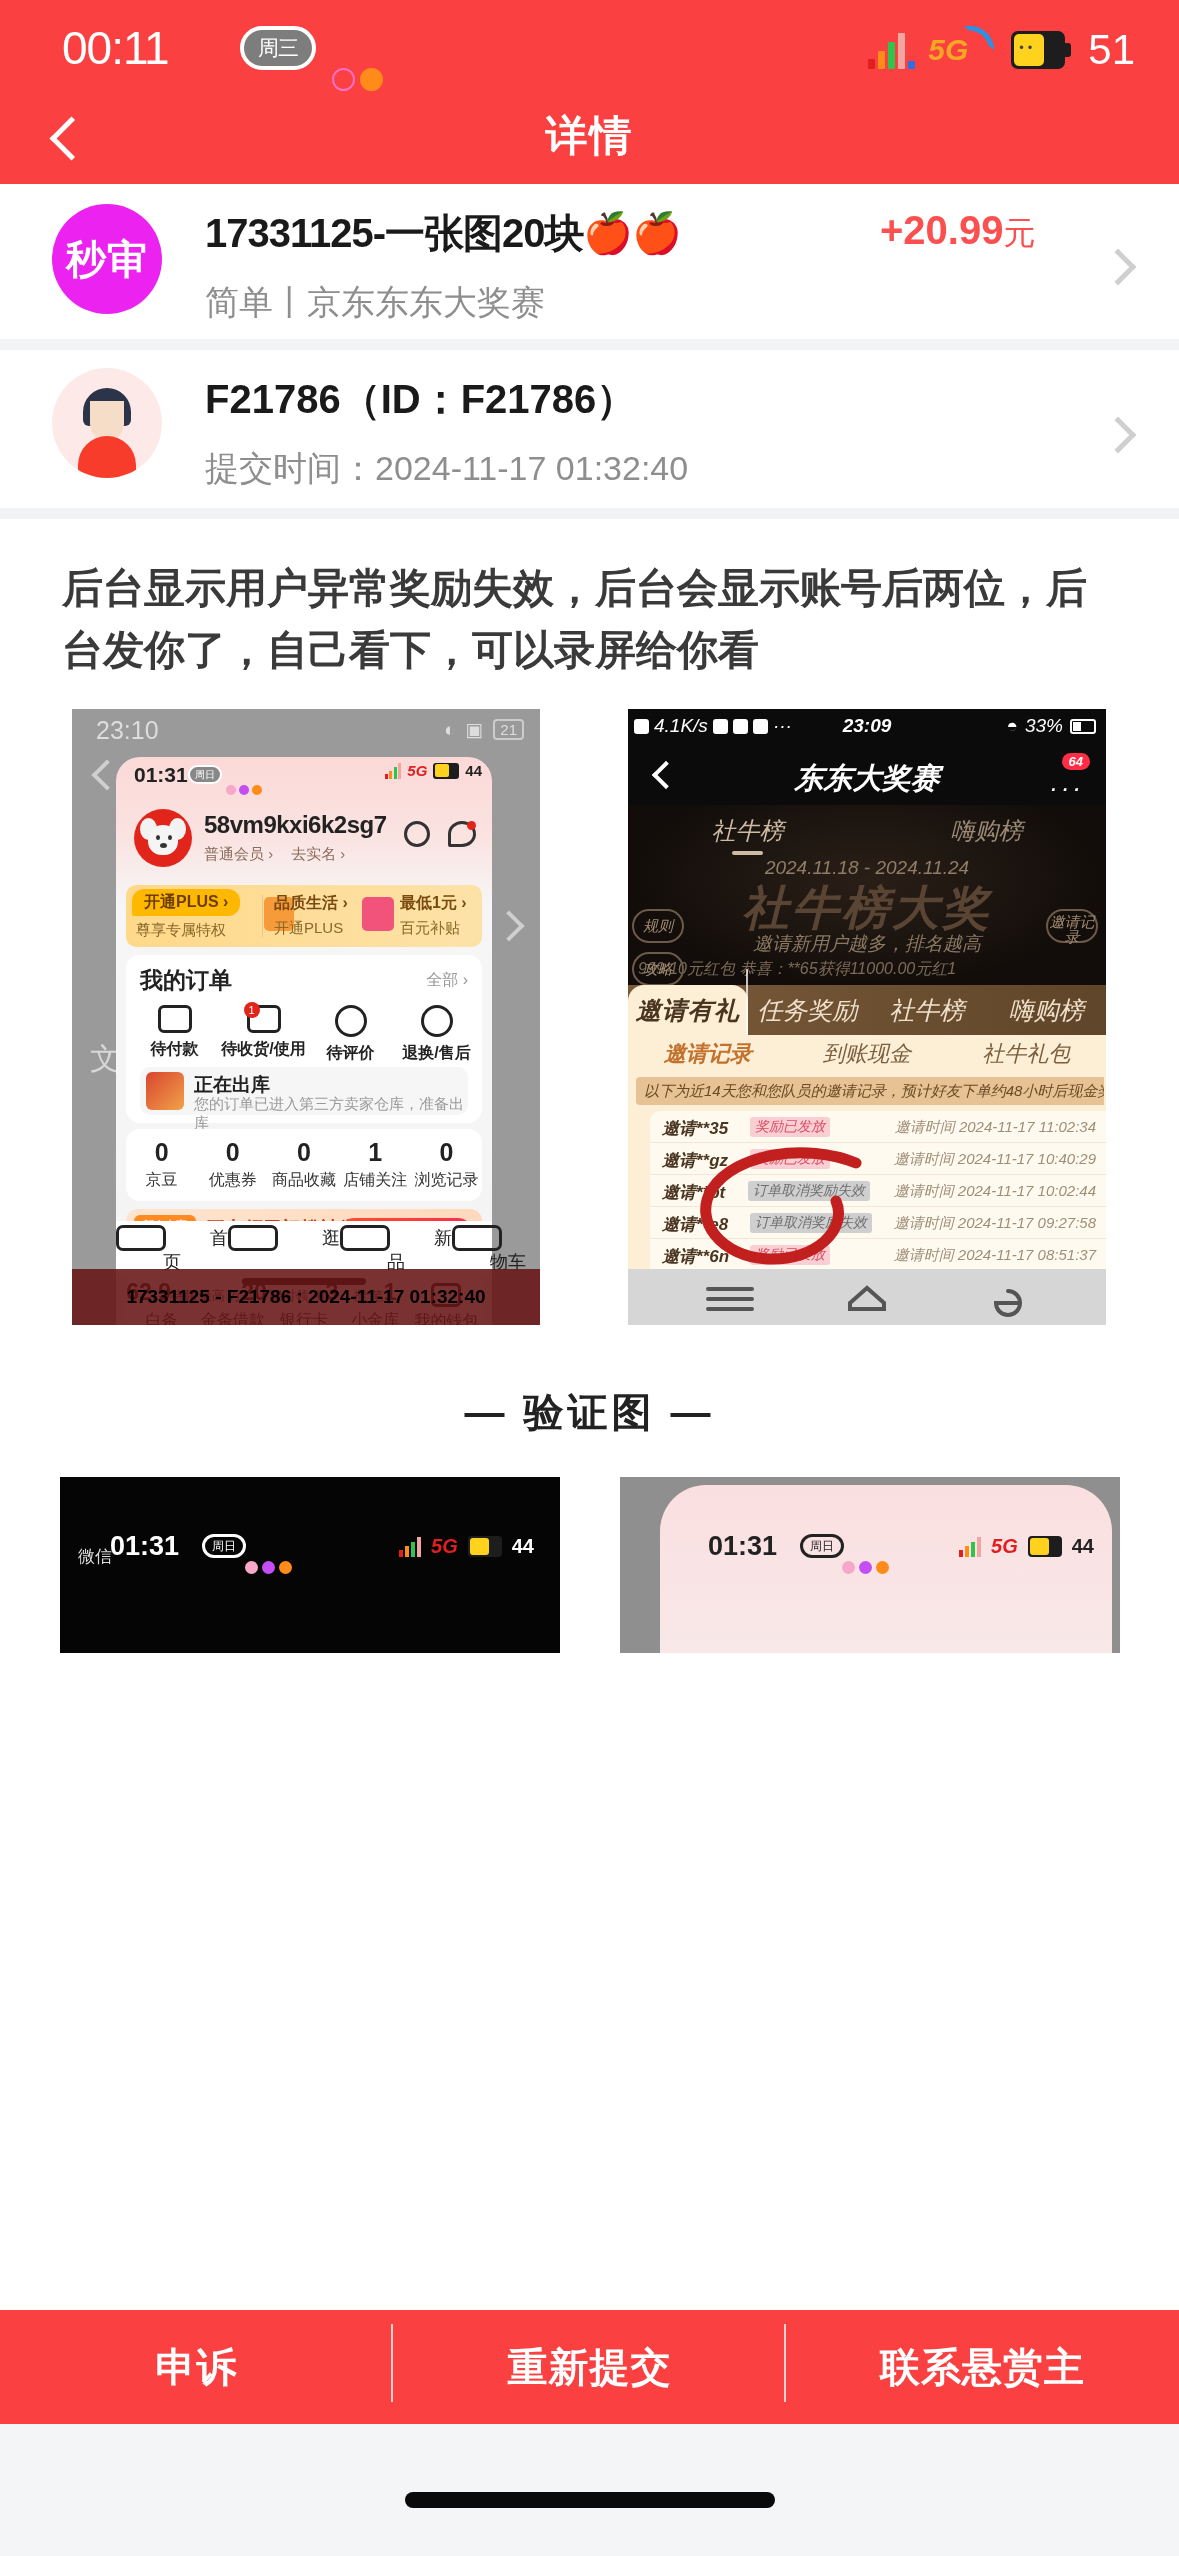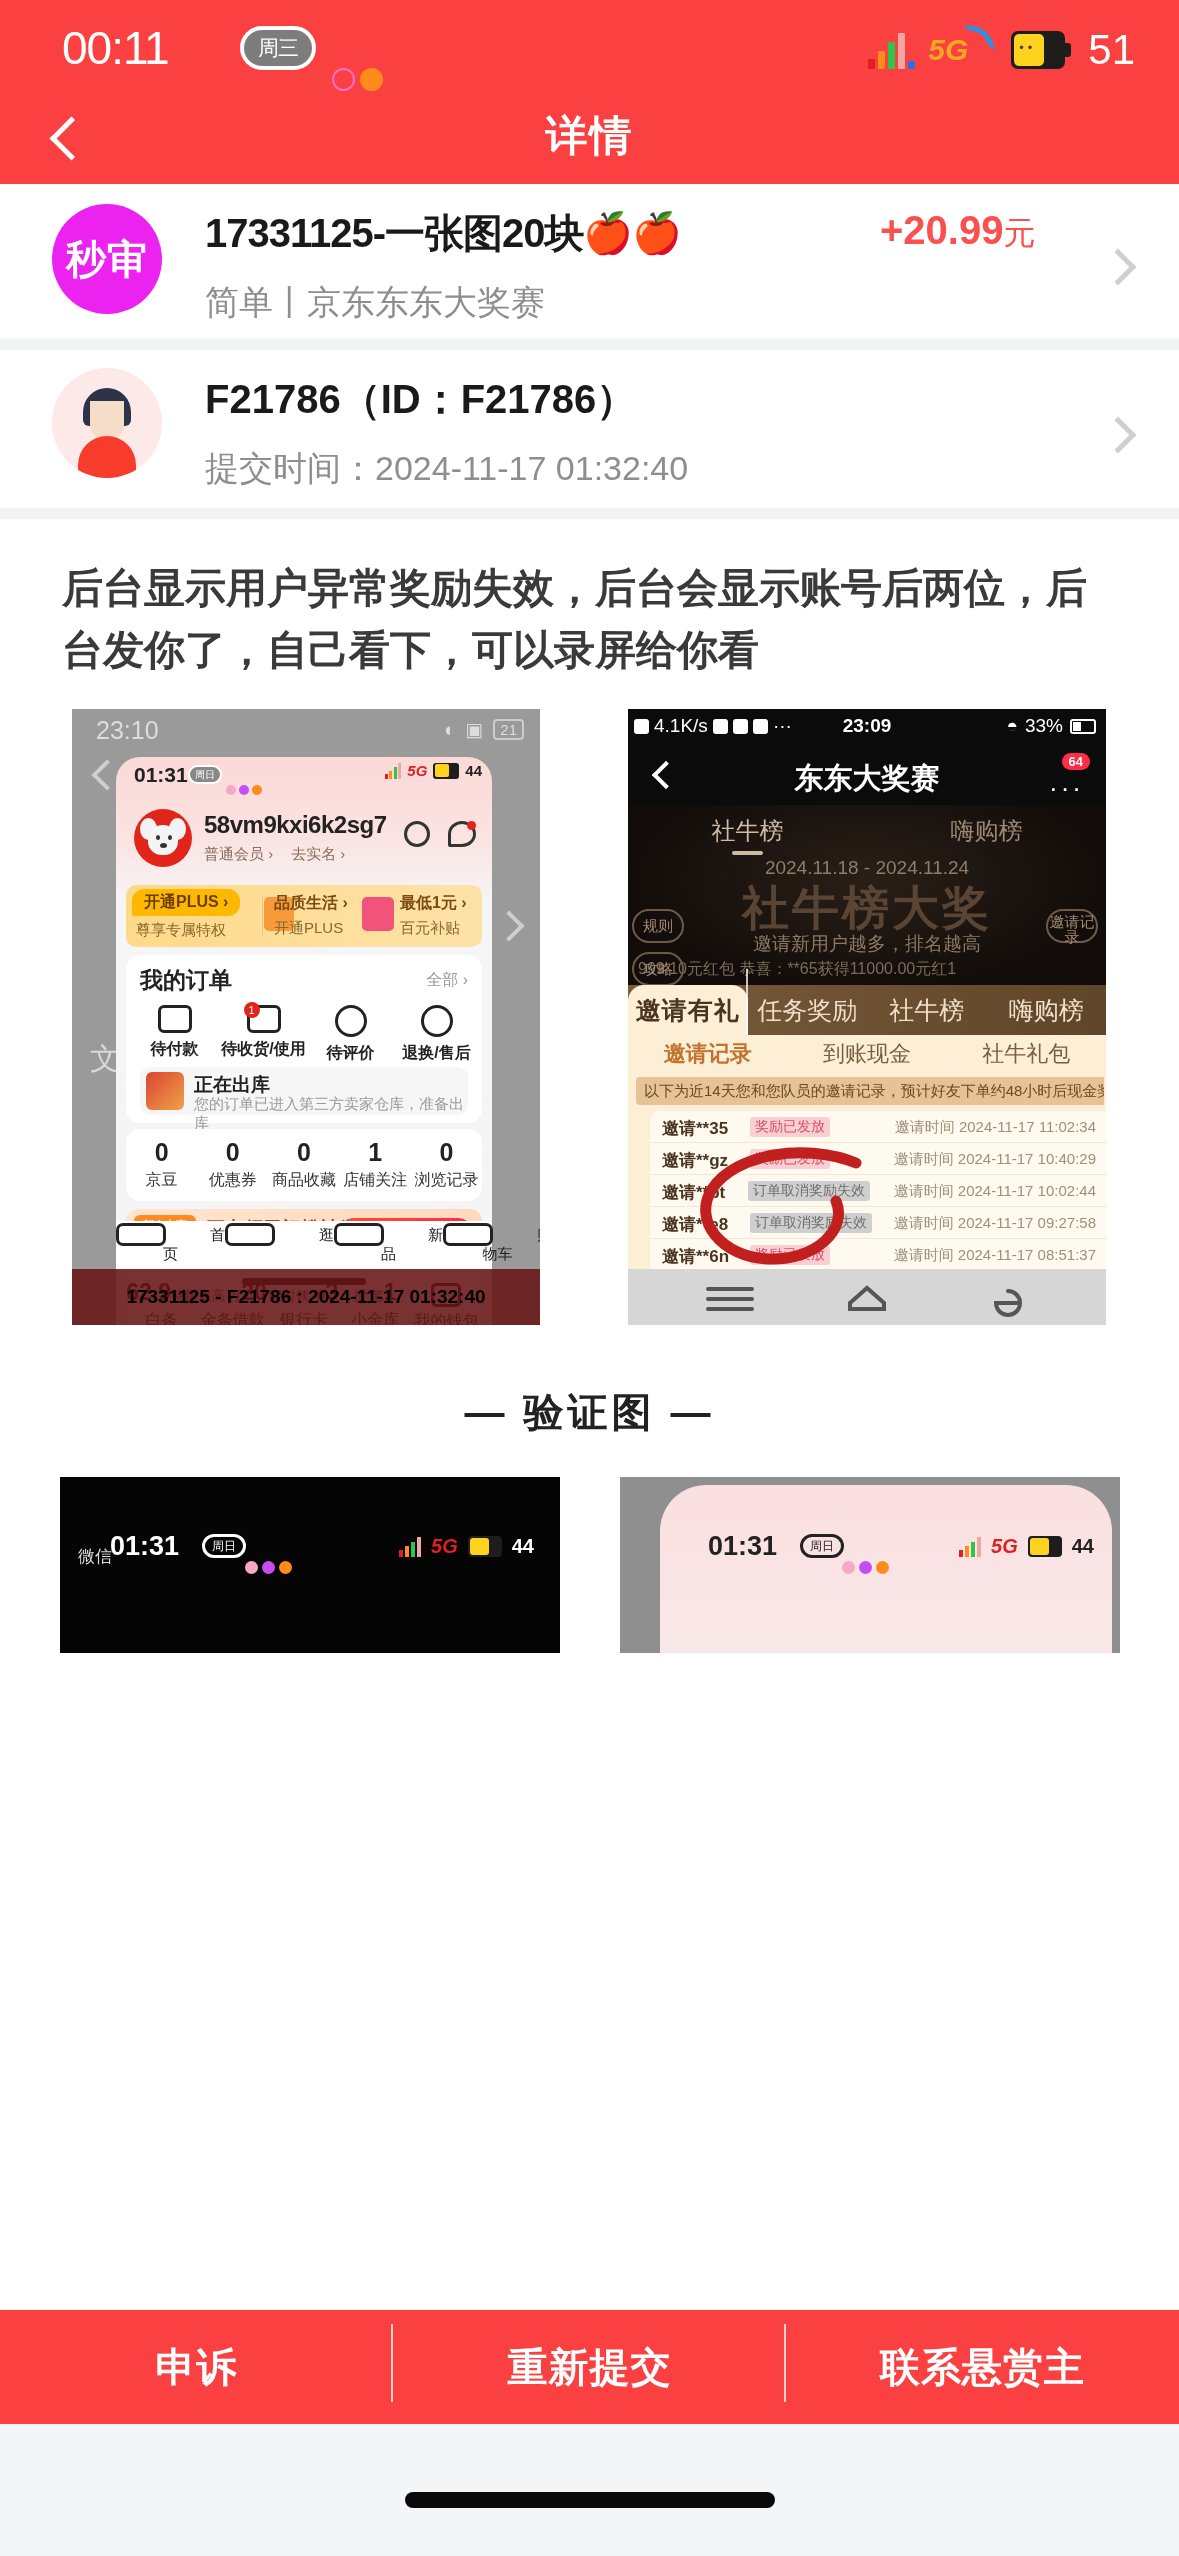--- a/index.html
+++ b/index.html
@@ -134,21 +134,21 @@
     font-size:41px; line-height:62px; color:#3a3a3a; letter-spacing:0px;
     font-weight:bold;
   }
 
   
   .shots{ position:relative; height:640px; background:#fff; }
 
   .shotL{ position:absolute; left:72px; top:0; width:468px; height:616px;
           background:#9a9a9a; overflow:hidden; }
   .shotR{ position:absolute; left:628px; top:0; width:478px; height:616px;
-          background:#0b0b0b; overflow:hidden; }
+          background:#0b0b0b; overflow:hidden;font-style:italic; }
 
   
   .lsb{ position:absolute; left:0; top:0; width:468px; height:42px; color:#ddd; }
   .lsb .t{ position:absolute; left:24px; top:7px; font-size:25px; }
   .lsb .r{ position:absolute; right:16px; top:9px; font-size:19px; display:flex; gap:10px; align-items:center; color:#ddd;}
   .lsb .bt{ border:2px solid #ccc; border-radius:4px; padding:0 5px; font-size:15px;}
   .lback{ position:absolute; left:24px; top:55px; width:22px; height:22px;
           border-left:4px solid #cfcfcf; border-bottom:4px solid #cfcfcf; transform:rotate(45deg); }
   .lnext{ position:absolute; right:20px; top:206px; width:22px; height:22px;
           border-right:4px solid #cfcfcf; border-top:4px solid #cfcfcf; transform:rotate(45deg); }
@@ -239,21 +239,21 @@
   .jd-fin .s i{ font-style:normal; font-size:13px; color:#444;}
   .jd-fin .s span{ display:block; font-size:16px; color:#222; margin-top:4px;}
   .jd-wallet{ width:30px;height:24px;border:3px solid #111;border-radius:5px;margin:2px auto 0;}
 
   
   .ltab{ position:absolute; left:44px; bottom:50px; width:376px; height:54px;
          background:#fff; border-radius:0 0 0 0; display:flex; }
   .ltab .i{ flex:1; text-align:center; padding-top:5px; }
   .ltab .i .g{ width:26px;height:24px;border:3px solid #222;border-radius:7px; margin:0 auto 2px;}
   .ltab .i .g.me{ background:#f5402c; border-color:#f5402c; border-radius:50%;}
-  .ltab .i span{ font-size:15px; color:#222;padding-left:44px;}
+  .ltab .i span{ font-size:18px; color:#222;padding-left:44px;}
   .ltab .i.act span{ color:#f5402c;}
   .lhome{ position:absolute; left:170px; bottom:40px; width:124px; height:7px; background:#111; border-radius:4px;}
 
   .lstamp{ position:absolute; left:0; bottom:0; width:468px; height:56px; background:rgba(104,20,20,.88);
            color:#000000; font-size:19px; font-weight:bold; display:flex; align-items:center; justify-content:center;}
 
   
   .rsb{ position:absolute; left:0; top:0; width:478px; height:36px; color:#fff; font-size:19px;}
   .rsb .l{ position:absolute; left:6px; top:6px; display:flex; align-items:center; gap:5px;}
   .rsb .l .sq{ width:15px;height:15px;background:#fff;border-radius:3px; display:inline-block;}

